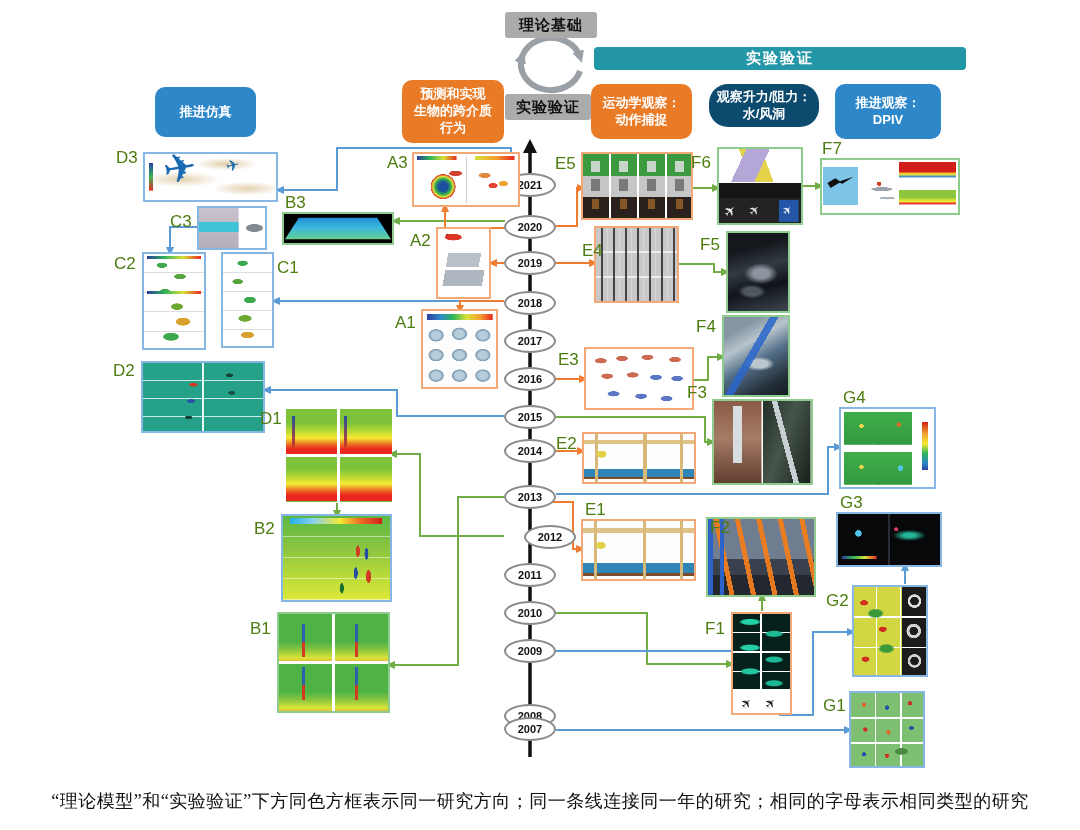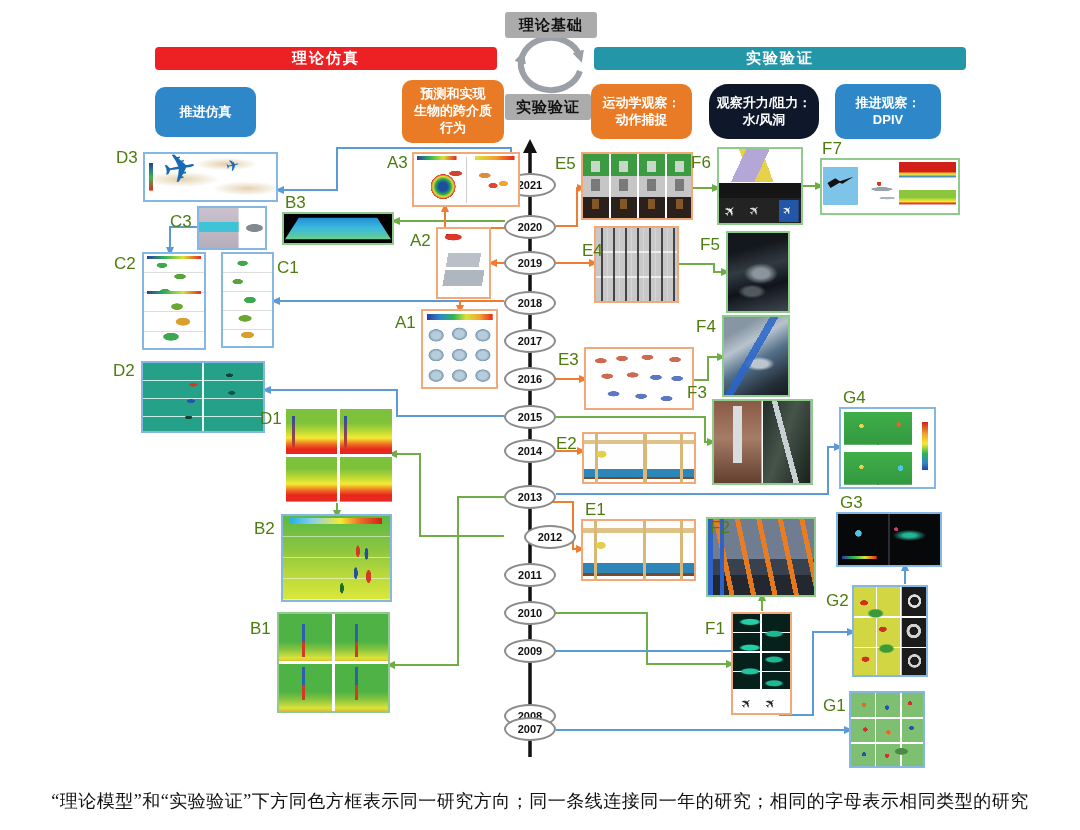--- a/index.html
+++ b/index.html
@@ -307,31 +307,30 @@
       <polyline points="556,613 647,613 647,664 727,664" fill="none" stroke="#71ad47" stroke-width="2" marker-end="url(#ah-green)"></polyline>
       <polyline points="762,611 762,600" fill="none" stroke="#71ad47" stroke-width="2" marker-end="url(#ah-green)"></polyline>
       <polyline points="556,651 780,651 780,715 813,715 813,632 848,632" fill="none" stroke="#5b9bd5" stroke-width="2" marker-end="url(#ah-blue)"></polyline>
       <polyline points="905,584 905,570" fill="none" stroke="#5b9bd5" stroke-width="2" marker-end="url(#ah-blue)"></polyline>
       <polyline points="556,730 845,730" fill="none" stroke="#5b9bd5" stroke-width="2" marker-end="url(#ah-blue)"></polyline>
     </svg>
 
   <div class="cyclebox" style="left:505px;top:12px;width:92px;height:26px">理论基础</div>
   <div class="cyclebox" style="left:505px;top:94px;width:86px;height:26px">实验验证</div>
 
-  <div class="banner" style="left:155px;top:47px;width:342px;background:#ed2024">理论仿真</div>
   <div class="banner" style="left:594px;top:47px;width:372px;background:#2397a7">实验验证</div>
 
   <div class="caption">“理论模型”和“实验验证”下方同色方框表示同一研究方向；同一条线连接同一年的研究；相同的字母表示相同类型的研究</div>
 <div class="cat" style="left: 155px; top: 87px; width: 101px; height: 50px; background: rgb(45, 135, 201);">推进仿真</div>
     <div class="cat" style="left: 402px; top: 80px; width: 102px; height: 63px; background: rgb(233, 123, 38);">预测和实现
 生物的跨介质
 行为</div>
     <div class="cat" style="left: 591px; top: 84px; width: 101px; height: 55px; background: rgb(233, 123, 38);">运动学观察：
 动作捕捉</div>
-    <div class="cat" style="left: 709px; top: 84px; width: 110px; height: 55px; background: #0f172a; border-radius: 19px;">观察升力/阻力：
+    <div class="cat" style="left: 709px; top: 84px; width: 110px; height: 43px; background: #0c4a6e; border-radius: 19px;">观察升力/阻力：
 水/风洞</div>
     <div class="cat" style="left: 835px; top: 84px; width: 106px; height: 55px; background: rgb(45, 135, 201);">推进观察：
 DPIV</div>
     <div class="year" style="left: 504px; top: 173px;">2021</div>
     <div class="year" style="left: 504px; top: 215px;">2020</div>
     <div class="year" style="left: 504px; top: 251px;">2019</div>
     <div class="year" style="left: 504px; top: 291px;">2018</div>
     <div class="year" style="left: 504px; top: 329px;">2017</div>
     <div class="year" style="left: 504px; top: 367px;">2016</div>
     <div class="year" style="left: 504px; top: 405px;">2015</div>

